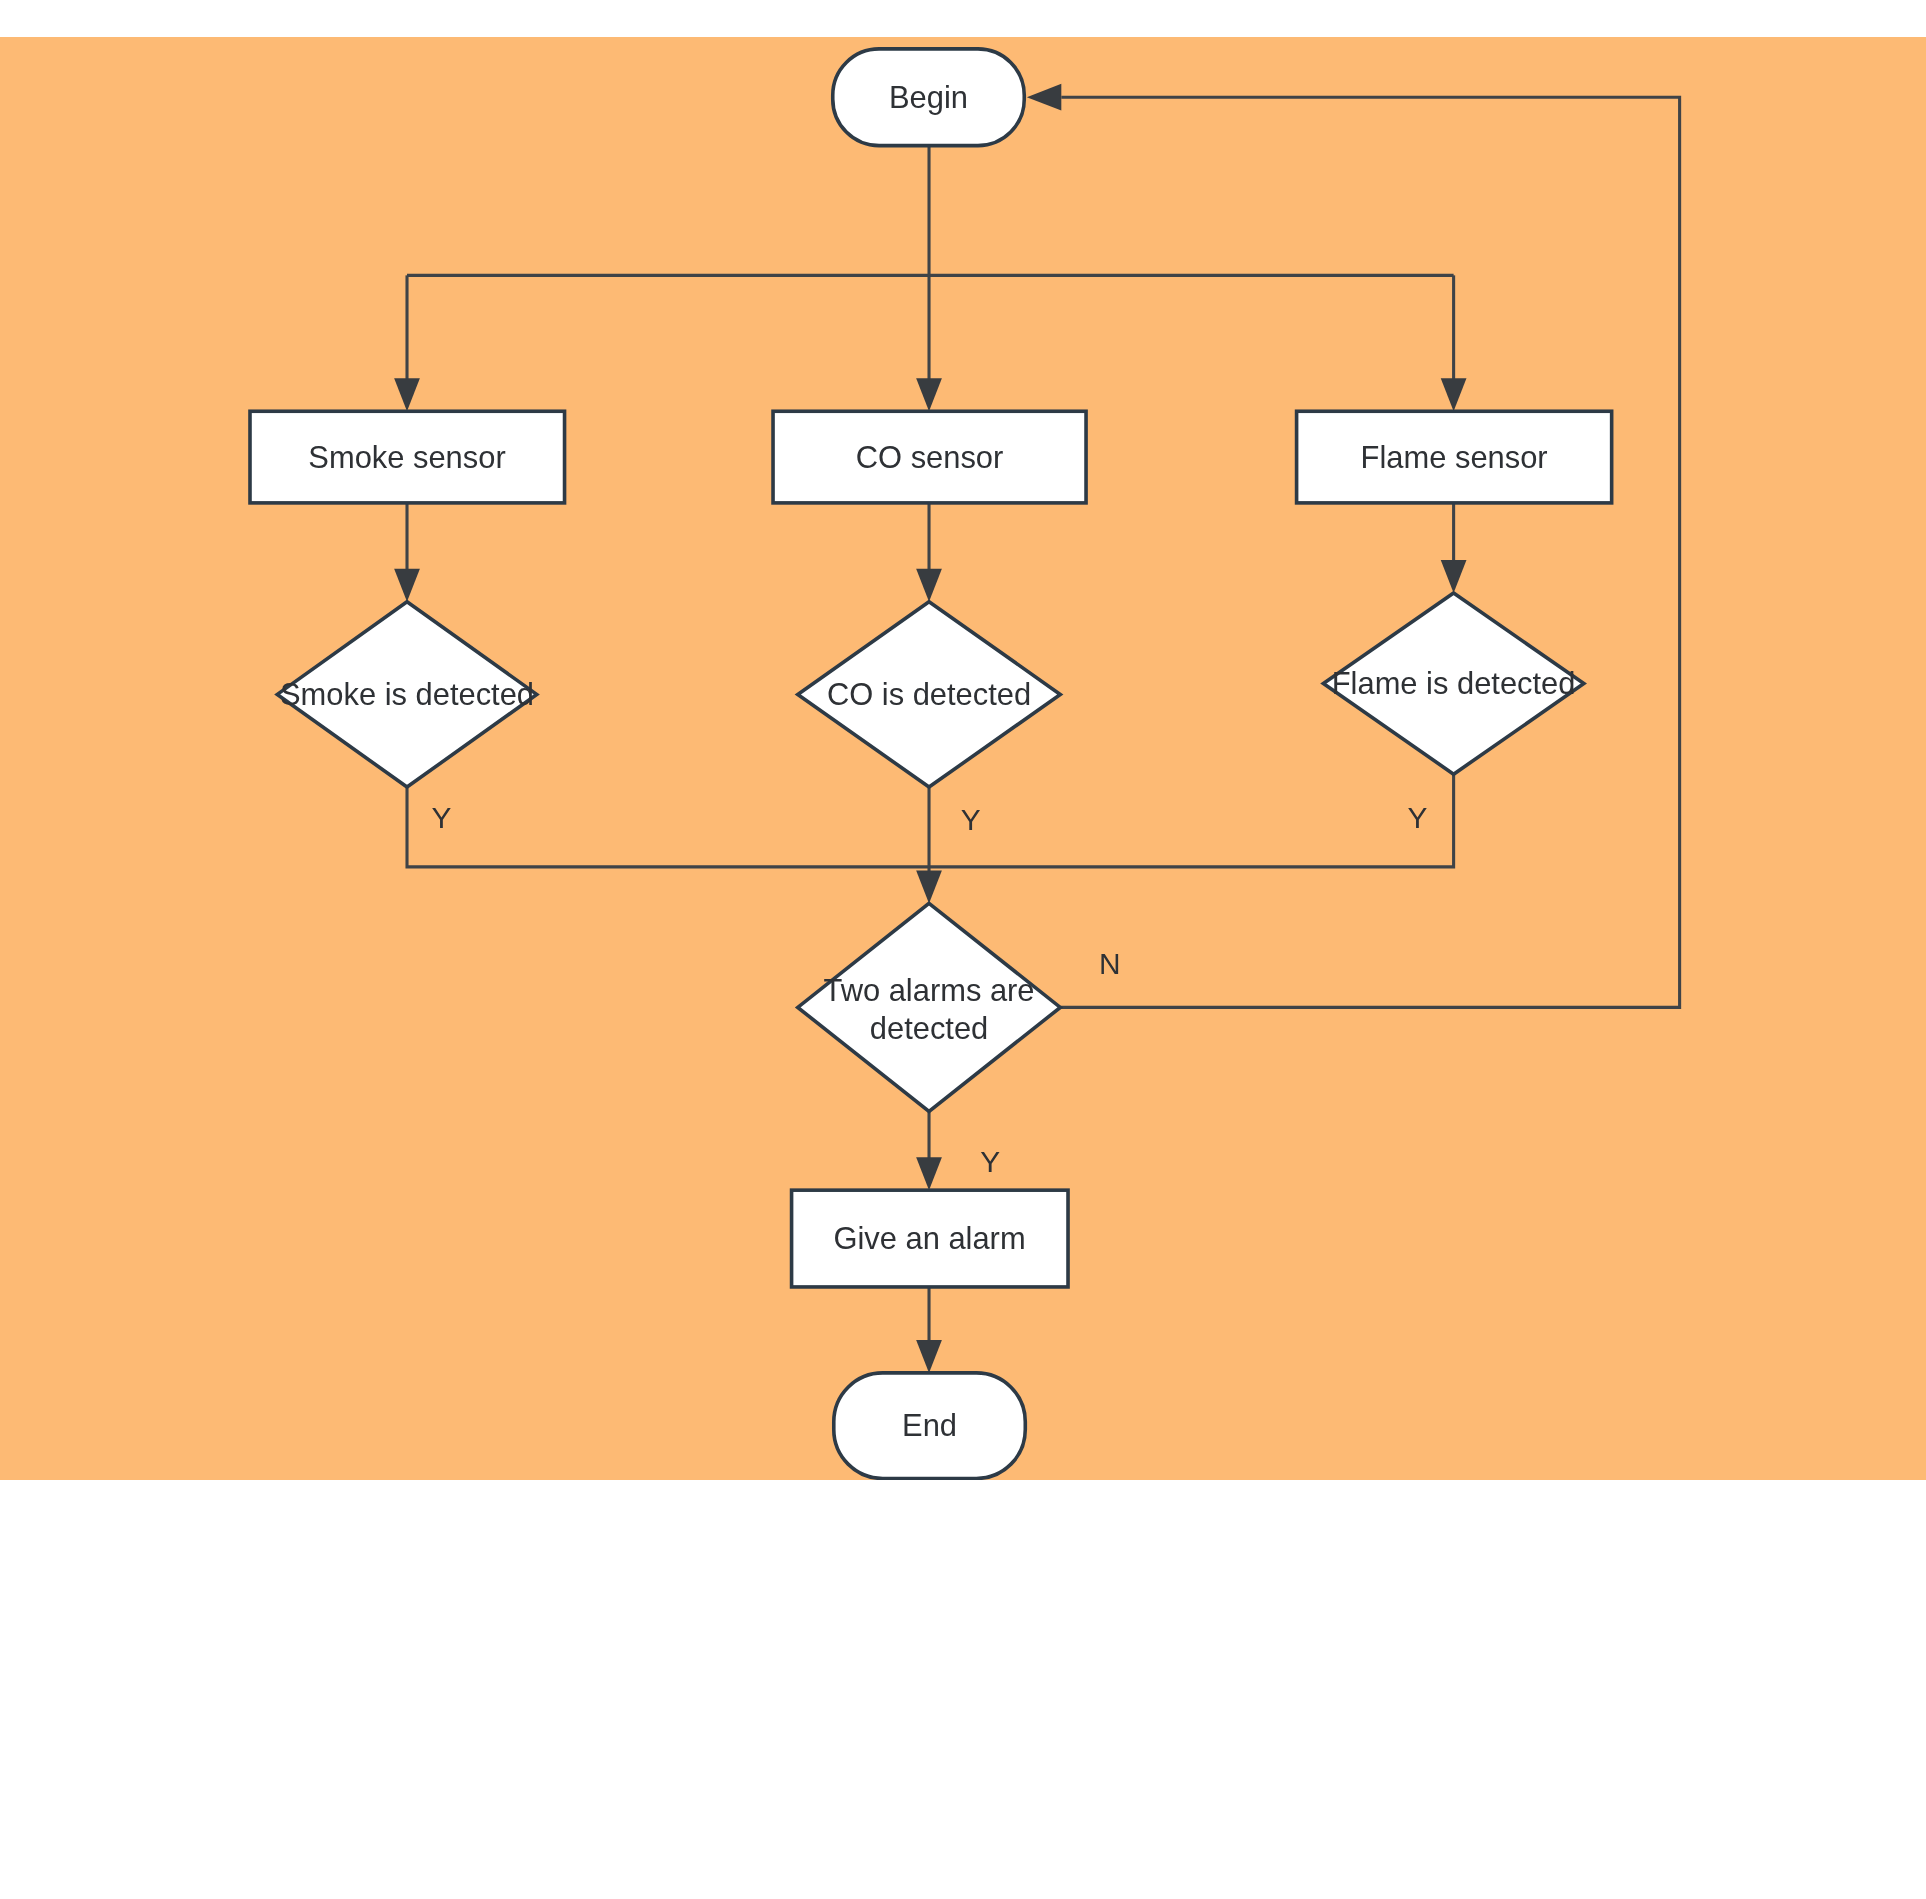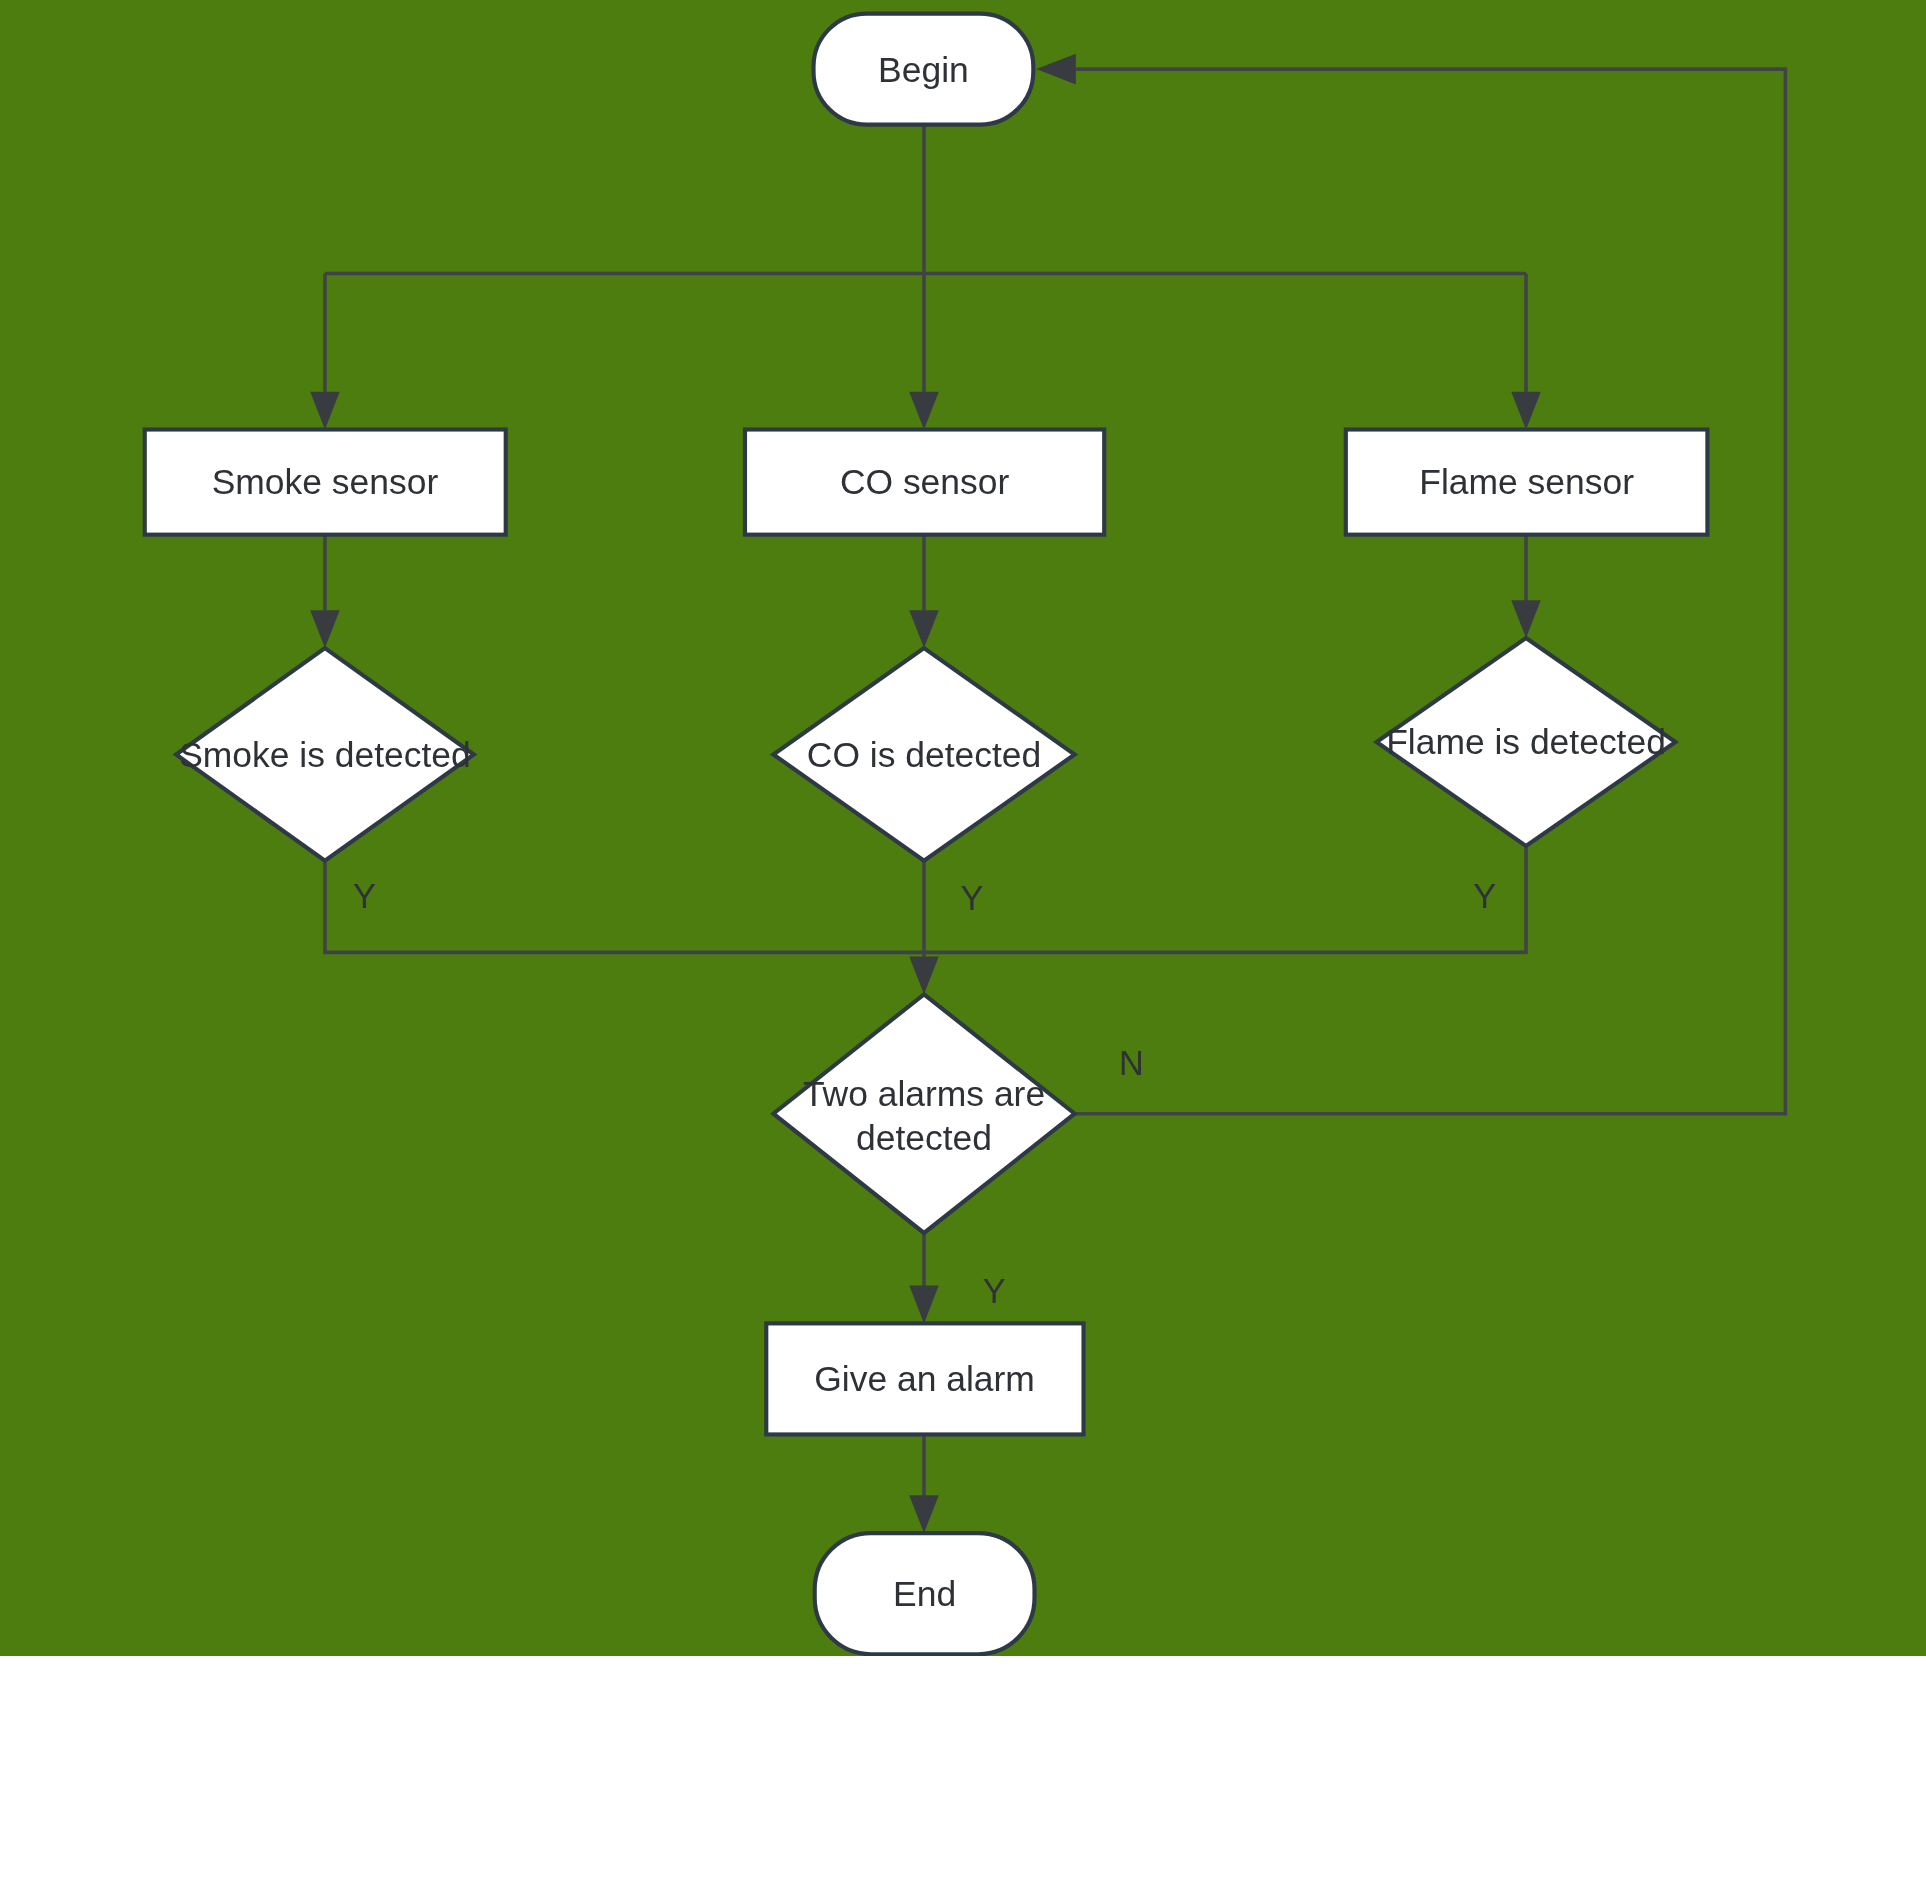--- a/index.html
+++ b/index.html
@@ -3,23 +3,24 @@
 <meta charset="utf-8">
 <style>
   html, body {
     margin: 0;
     padding: 0;
     background: #ffffff;
   }
   .canvas {
     position: relative;
     width: 1926px;
-    height: 1656px;
-    background: #4d7c0f;
+    height: 1443px;
+    background: #fdba74;
     font-family: "Liberation Sans", "DejaVu Sans", sans-serif;
+    margin-top: 37px;
   }
   .canvas svg {
     position: absolute;
     left: 0;
     top: 0;
     width: 100%;
     height: 100%;
   }
   .edge {
     fill: none;

